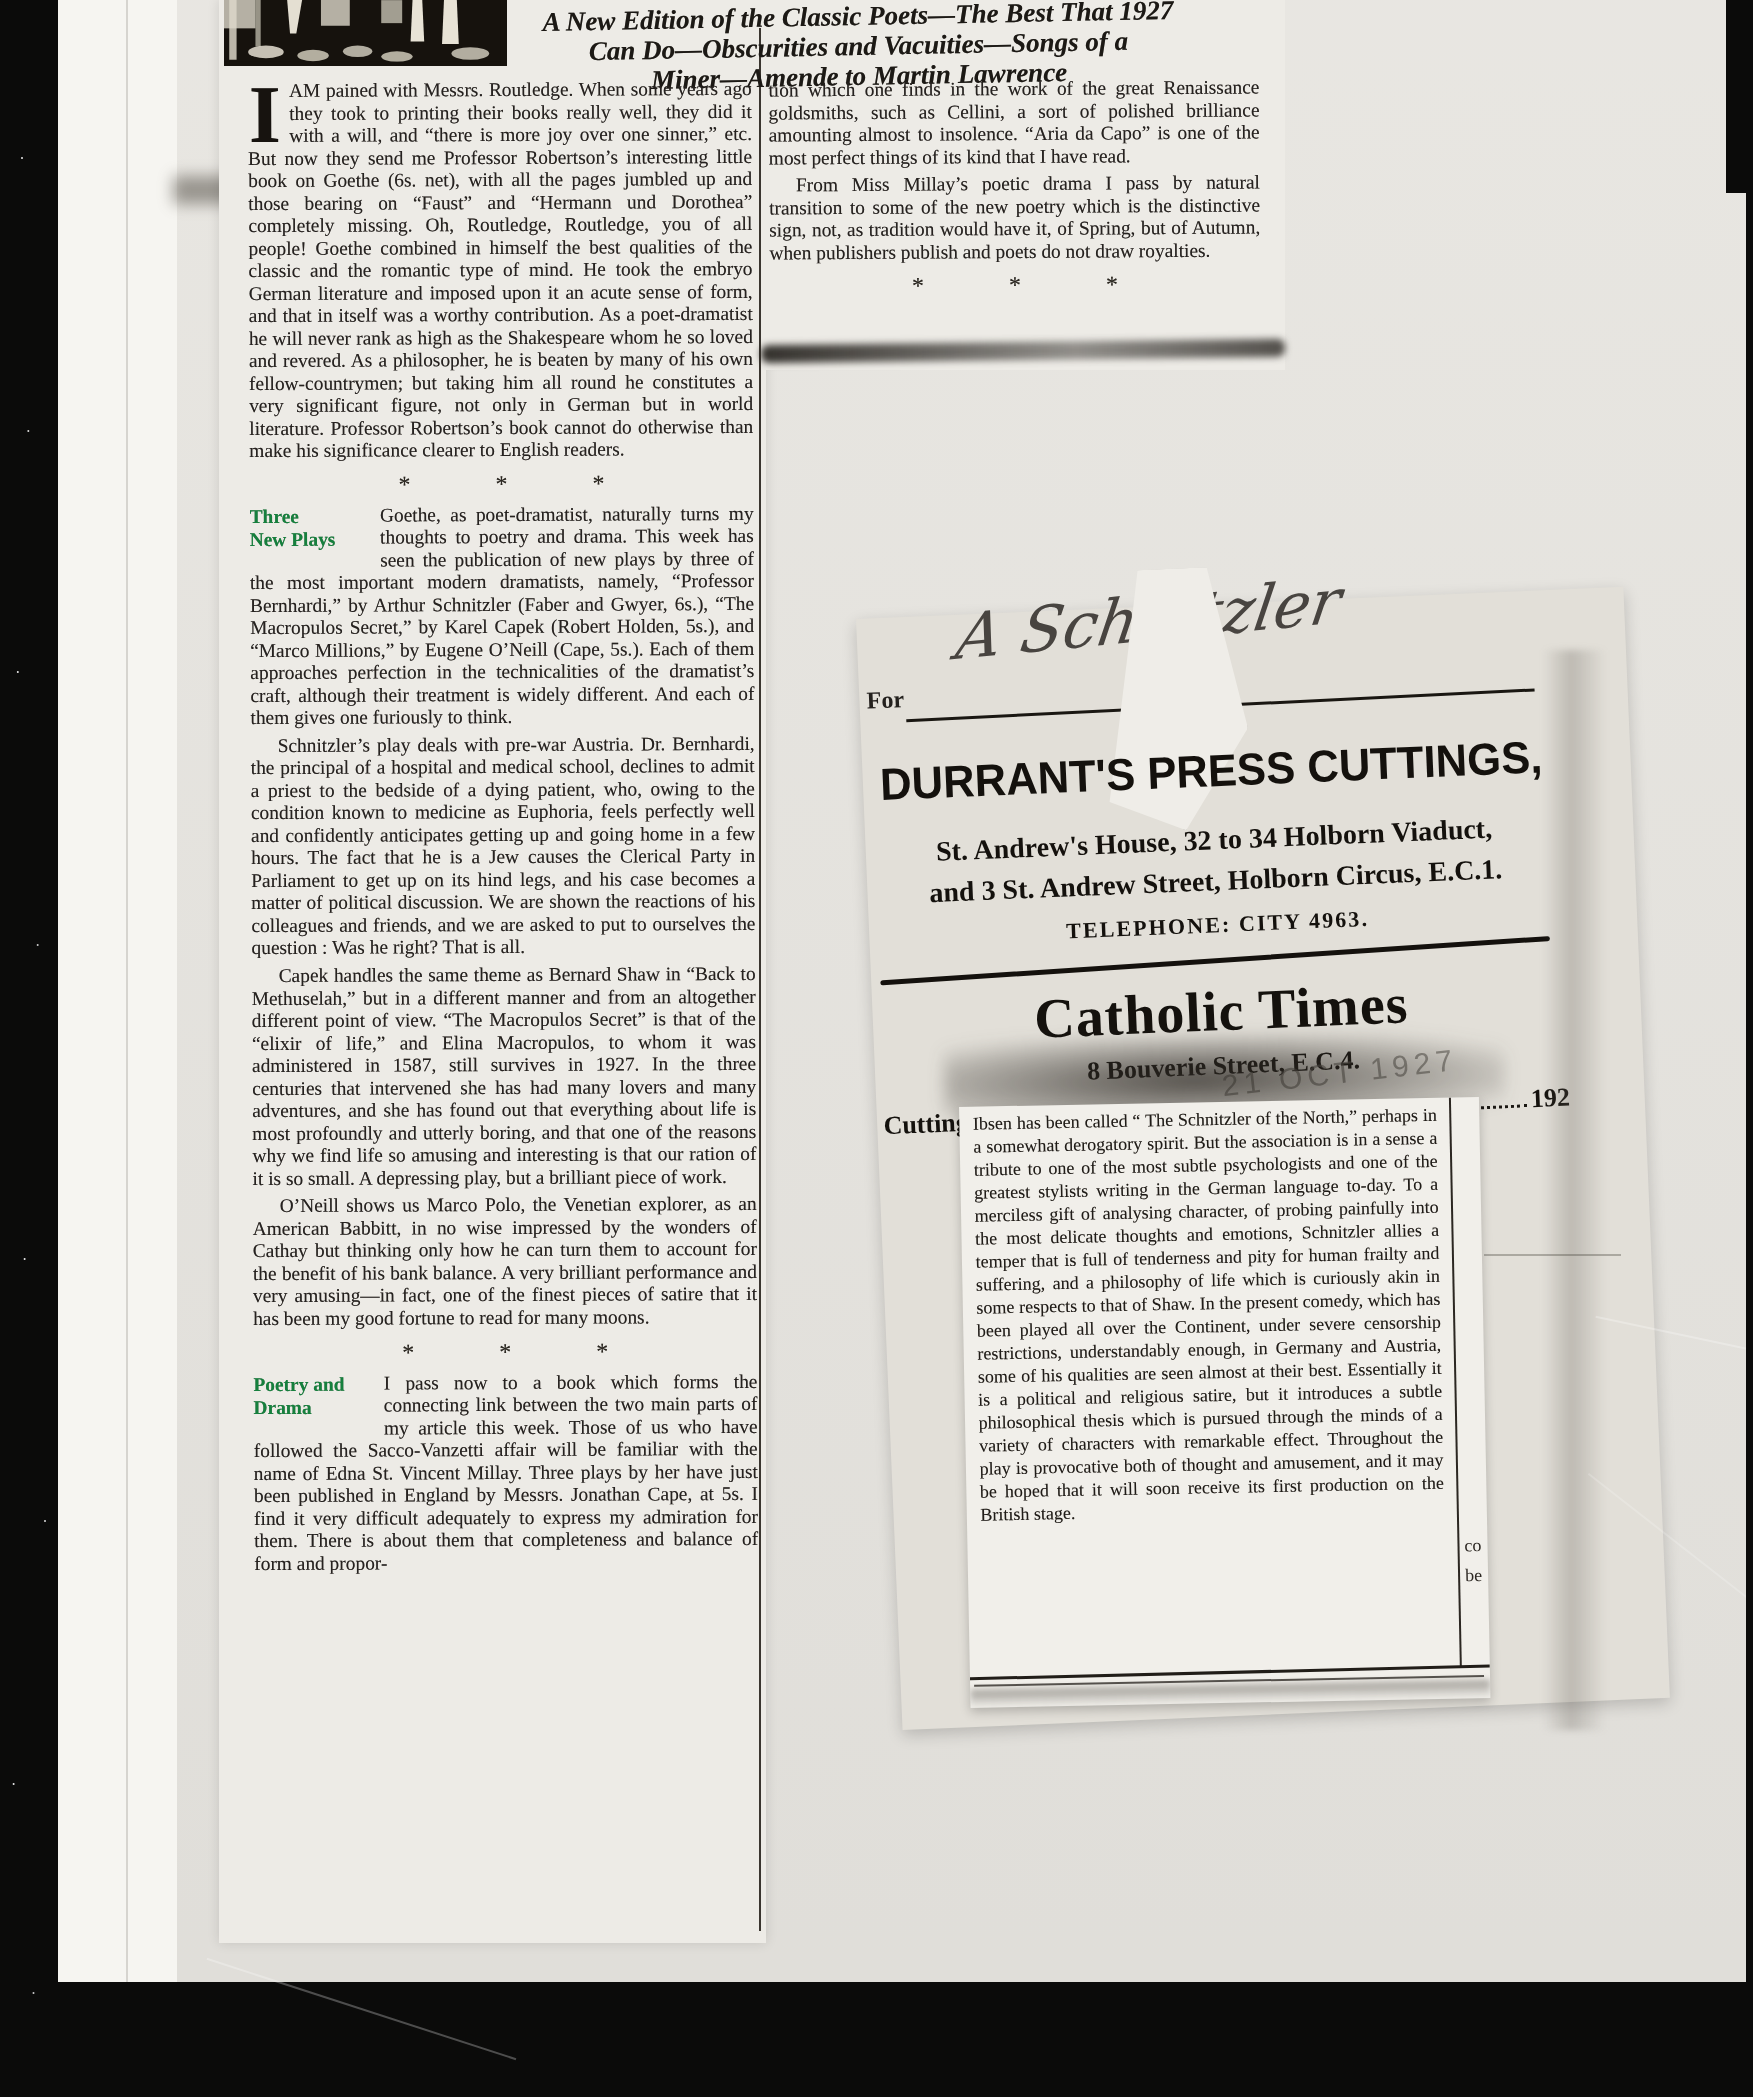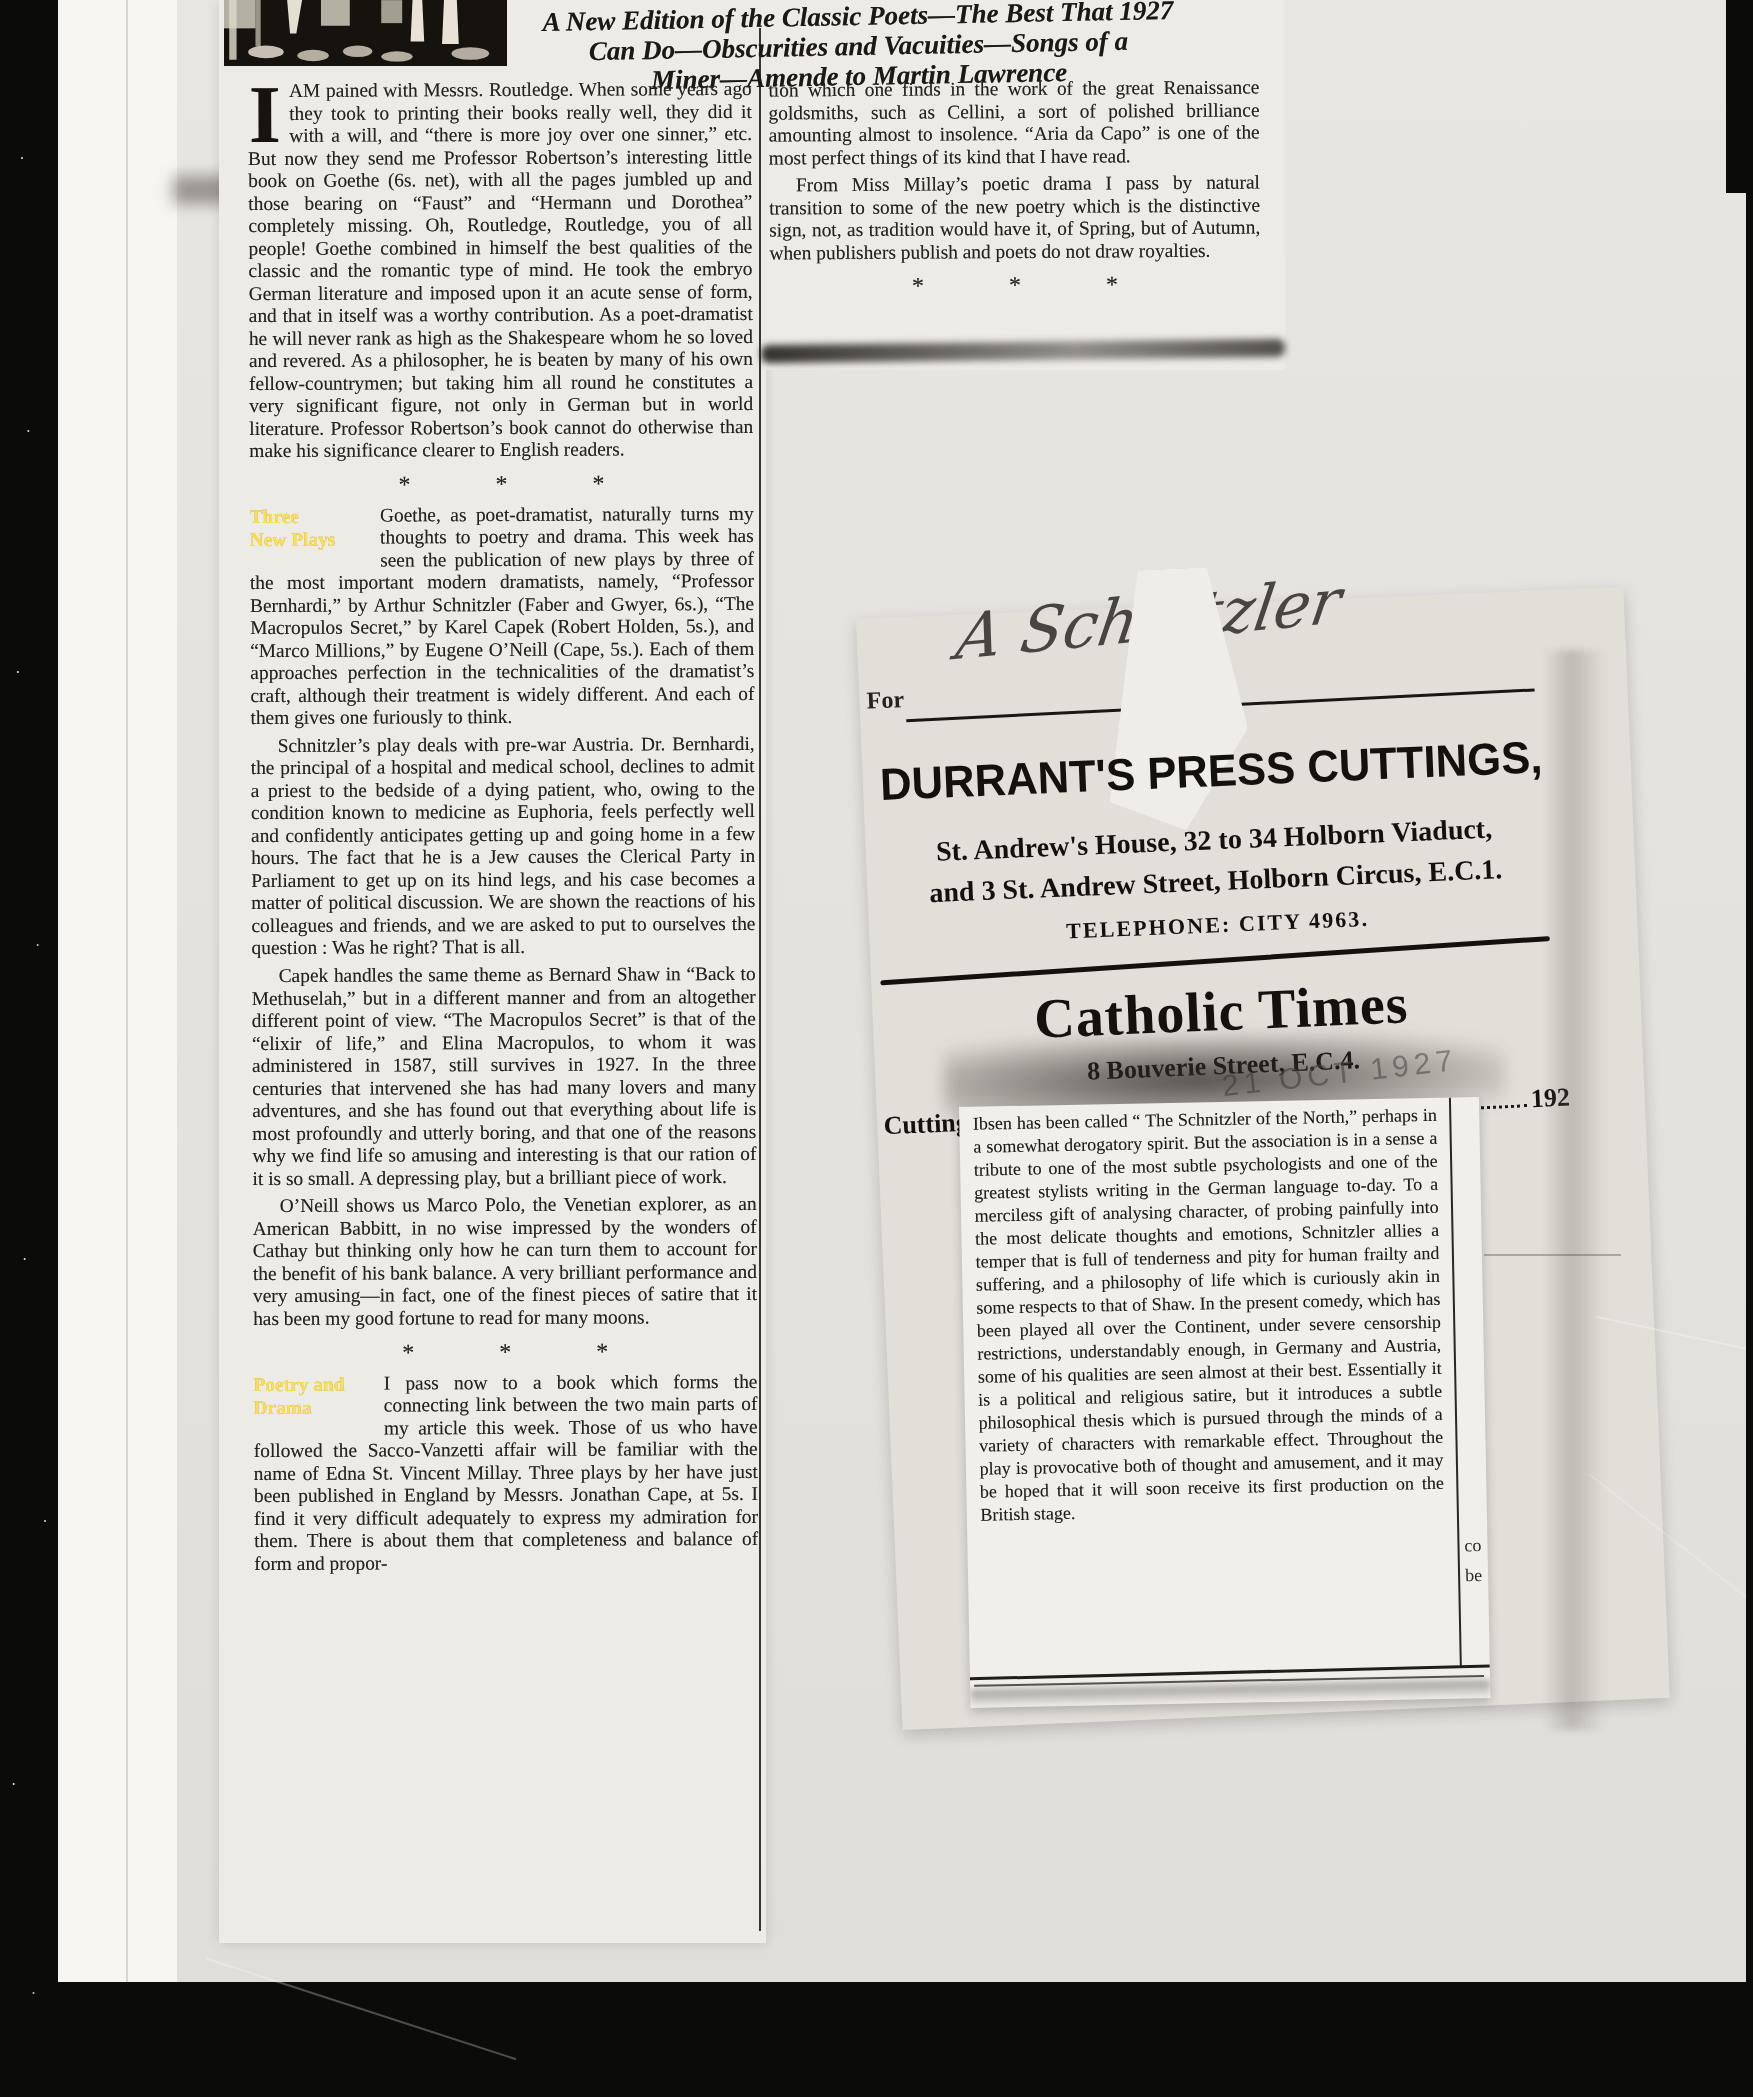--- a/index.html
+++ b/index.html
@@ -28,21 +28,21 @@
   #woodcut{left:224px;top:-3.1px;width:283px;height:69px;}
   
   .news{text-align:justify;font-size:19.4px;line-height:22.5px;color:#262220;
         text-shadow:0 0 0.5px rgba(45,40,34,.45);}
   #left-col{left:251px;top:79px;width:504px;transform:rotate(-.25deg);}
   #right-col{left:769px;top:78px;width:491px;transform:rotate(-.35deg);}
   .para{margin:0 0 5.2px 0;}
   .indent{text-indent:27px;}
   .dropcap{float:left;font-weight:bold;font-size:82px;line-height:64px;margin:3.1px 8.4px 0 1px;color:#17130f;}
   .sidehead{float:left;width:124px;font-weight:bold;white-space:pre-line;margin:1.6px 6.3px 0 0;
-            text-align:left;text-indent:0;color:#fde047;}
+            text-align:left;text-indent:0;color:#15803d;}
   .stars{text-align:center;font-size:24px;line-height:34px;word-spacing:79px;text-indent:0;
          color:#2a2620;margin:2.1px 0 3.1px 0;}
   
   #torn-smudge{left:761px;top:342px;width:524px;height:18px;transform:rotate(-.7deg);
       background:linear-gradient(90deg,rgba(32,29,25,.9),rgba(32,29,25,.45) 60%,rgba(32,29,25,.75));
       filter:blur(3.7px);border-radius:7.3px;}
   
   #durrant{left:856px;top:619px;width:768px;height:1112px;background:#e2dfd8;
            transform:rotate(-2.4deg);transform-origin:left top;
            box-shadow:0 5.2px 15.7px rgba(0,0,0,.18);}

